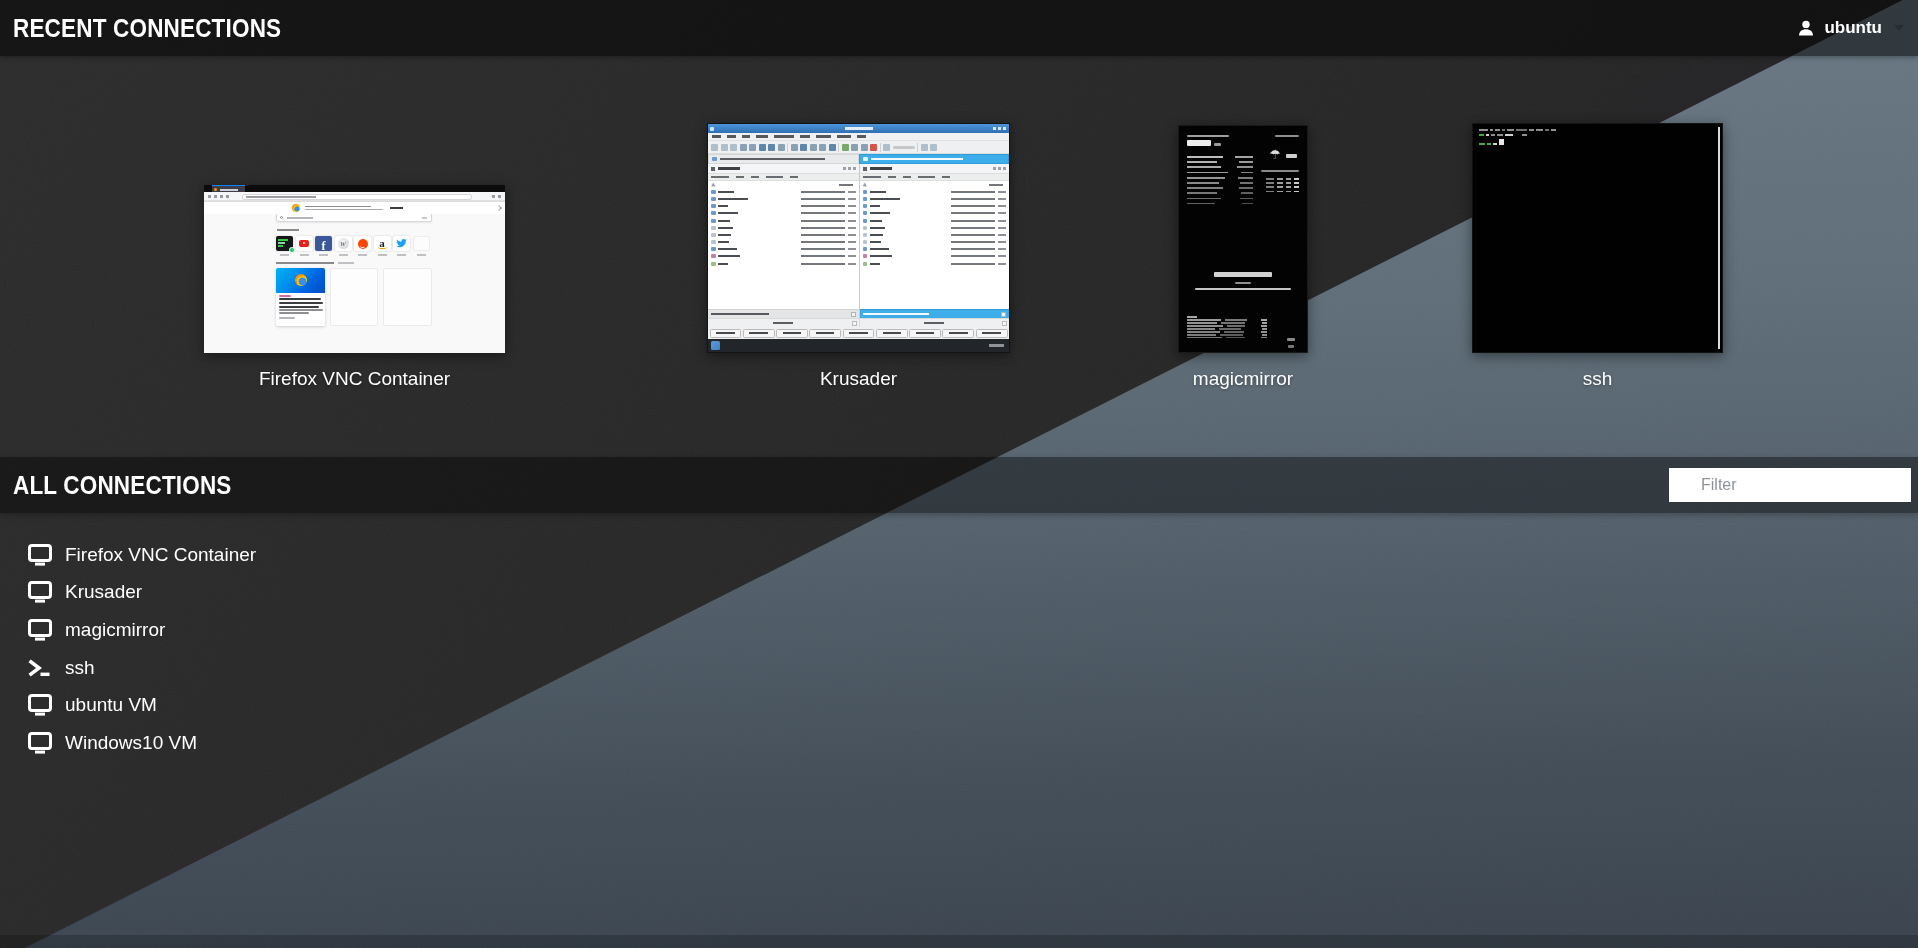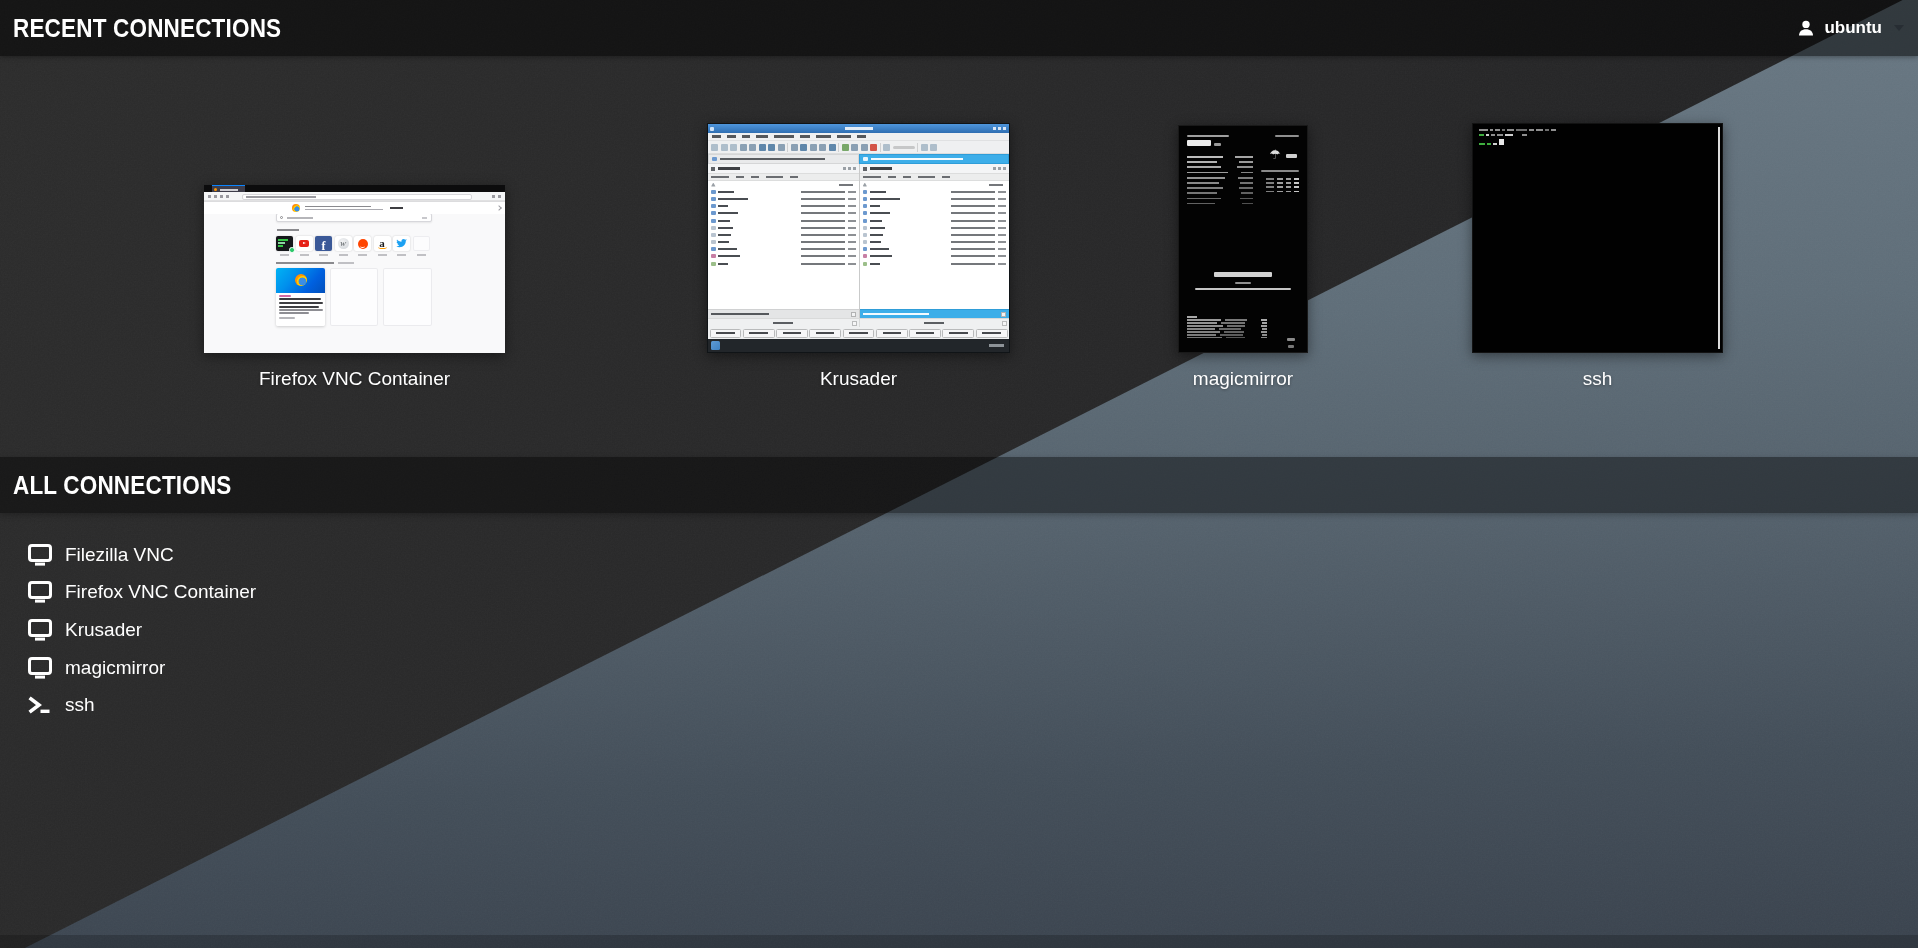--- a/index.html
+++ b/index.html
@@ -782,33 +782,32 @@
           <i class="blk"></i>
       </div>
       <div class="ssh-sb"></div>
     </div>
     <div class="recent-label">ssh</div>
   </div>
 </div>
 
 <div class="section-bar">
   <h2 class="section-title">ALL CONNECTIONS</h2>
-</div>
-
-<ul class="conn-list" id="conn-list">
-    <li class="conn-row monitor">
-    <span class="ci ci-monitor">
-      <svg width="24" height="22" viewBox="0 0 24 22">
-        <rect x="1.5" y="1.5" width="21" height="15" rx="2.5" fill="none" stroke="#fff" stroke-width="3"></rect>
-        <rect x="7" y="18.6" width="10" height="3" fill="#fff"></rect>
+  <div class="filter-box">
+    <span class="filter-icon">
+      <svg width="18" height="18" viewBox="0 0 18 18">
+        <circle cx="7.2" cy="7.2" r="4.8" fill="none" stroke="#8d9398" stroke-width="1.8"></circle>
+        <line x1="10.8" y1="10.8" x2="15" y2="15" stroke="#8d9398" stroke-width="2"></line>
       </svg>
     </span>
-
-    <span class="conn-label">Filezilla VNC</span>
-  </li>
+    <input type="text" value="" placeholder="Filter" style="">
+  </div>
+</div>
+
+<ul class="conn-list" id="conn-list">
     <li class="conn-row monitor">
     <span class="ci ci-monitor">
       <svg width="24" height="22" viewBox="0 0 24 22">
         <rect x="1.5" y="1.5" width="21" height="15" rx="2.5" fill="none" stroke="#fff" stroke-width="3"></rect>
         <rect x="7" y="18.6" width="10" height="3" fill="#fff"></rect>
       </svg>
     </span>
 
     <span class="conn-label">Firefox VNC Container</span>
   </li>
@@ -835,13 +834,33 @@
     <li class="conn-row terminal">
 
     <span class="ci ci-terminal">
       <svg width="24" height="20" viewBox="0 0 24 20">
         <path d="M3 4 L11 10 L3 16" fill="none" stroke="#fff" stroke-width="3.6" stroke-linecap="square"></path>
         <rect x="12.5" y="14.6" width="9" height="3.4" fill="#fff"></rect>
       </svg>
     </span>
     <span class="conn-label">ssh</span>
   </li>
+    <li class="conn-row monitor">
+    <span class="ci ci-monitor">
+      <svg width="24" height="22" viewBox="0 0 24 22">
+        <rect x="1.5" y="1.5" width="21" height="15" rx="2.5" fill="none" stroke="#fff" stroke-width="3"></rect>
+        <rect x="7" y="18.6" width="10" height="3" fill="#fff"></rect>
+      </svg>
+    </span>
+
+    <span class="conn-label">ubuntu VM</span>
+  </li>
+    <li class="conn-row monitor">
+    <span class="ci ci-monitor">
+      <svg width="24" height="22" viewBox="0 0 24 22">
+        <rect x="1.5" y="1.5" width="21" height="15" rx="2.5" fill="none" stroke="#fff" stroke-width="3"></rect>
+        <rect x="7" y="18.6" width="10" height="3" fill="#fff"></rect>
+      </svg>
+    </span>
+
+    <span class="conn-label">Windows10 VM</span>
+  </li>
   </ul>
 
 </body></html>

